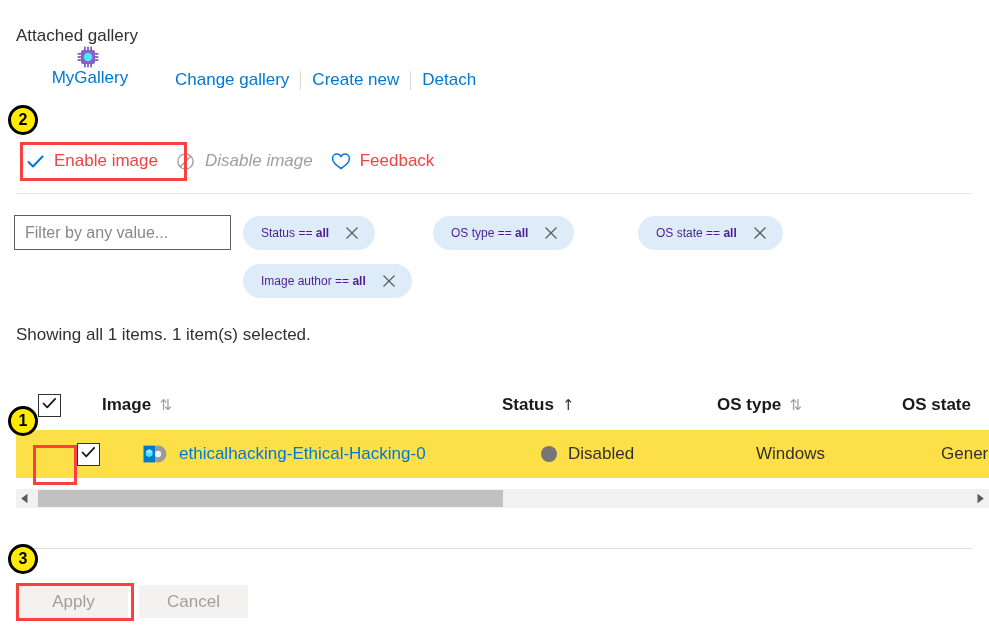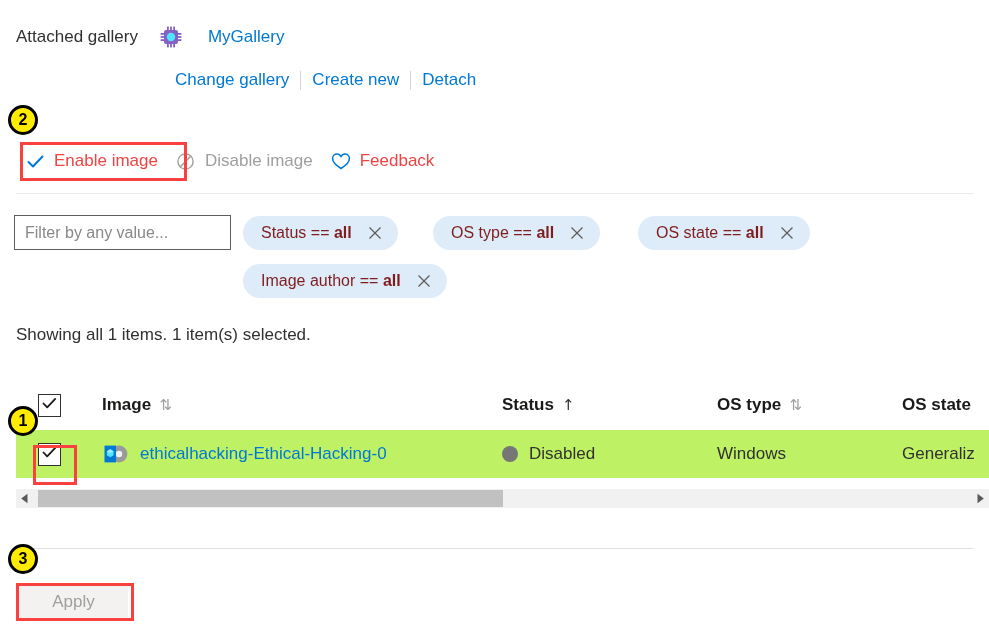--- a/index.html
+++ b/index.html
@@ -20,20 +20,21 @@
   #attached-gallery-section {
     position: absolute;
     left: 0; top: 0;
     width: 989px;
   }
   #attached-gallery-row {
     position: absolute;
     left: 16px; top: 26px;
     display: flex;
     align-items: center;
+    flex-direction: column;
   }
   #attached-gallery-label {
     font-size: 17px;
     color: #323130;
     white-space: nowrap;
   }
   #gallery-chip-icon {
     margin-left: 22px;
     width: 22px; height: 22px;
     position: relative;
@@ -79,21 +80,21 @@
     height: 34px;
   }
   .cmd-item {
     display: flex;
     align-items: center;
     height: 34px;
     padding: 0 9px;
     cursor: pointer;
     white-space: nowrap;
   }
-  .cmd-item.disabled { cursor: default; }
+  .cmd-item.disabled { cursor: default; font-style: italic; }
   .cmd-icon {
     width: 20px; height: 20px;
     display: inline-flex;
     align-items: center;
     justify-content: center;
     margin-right: 9px;
   }
   .cmd-label { font-size: 17px; color: #ef4444; }
   .cmd-item.disabled .cmd-label { color: #a19f9d; }
 
@@ -127,21 +128,21 @@
     position: absolute;
     height: 34px;
     display: flex;
     align-items: center;
     background: #deecf9;
     border-radius: 17px;
     padding: 0 14px 0 18px;
     cursor: pointer;
     white-space: nowrap;
   }
-  .filter-pill .pill-text { font-size: 16px; color: #7f1d1d; }
+  .filter-pill .pill-text { font-size: 12px; color: #4c1d95; }
   .filter-pill .pill-text b { font-weight: bold; }
   .filter-pill .pill-close {
     margin-left: 14px;
     width: 18px; height: 18px;
     display: inline-flex;
     align-items: center;
     justify-content: center;
   }
 
   #pill-status    { left: 243px; top: 216px; }
@@ -167,21 +168,22 @@
   #grid-header {
     display: flex;
     align-items: center;
     height: 50px;
     background: #ffffff;
     text-align: center;
   }
   #grid-row {
     display: flex;
     height: 48px;
-    background: #bef264;
+    background: #fde047;
+    padding-left: 39px;
   }
   .col-check { width: 66px; flex: 0 0 66px; display: flex; align-items: center; justify-content: center; }
   .col-image { width: 420px; flex: 0 0 420px; display: flex; align-items: center; padding-left: 20px; box-sizing: border-box; }
   .col-status { width: 215px; flex: 0 0 215px; display: flex; align-items: center; }
   .col-ostype { width: 185px; flex: 0 0 185px; display: flex; align-items: center; }
   .col-osstate { width: 160px; flex: 0 0 160px; display: flex; align-items: center; overflow: hidden; }
 
   .hdr-text {
     font-size: 17px;
     font-weight: bold;
@@ -544,20 +546,21 @@
     <svg width="9" height="11" viewBox="0 0 9 11" aria-hidden="true">
       <path d="M1.5 0.8 L7.8 5.5 L1.5 10.2 Z" fill="#5a5a5a"></path>
     </svg>
   </div>
 </div>
 
 <div id="footer-divider"></div>
 
 <div id="footer-buttons">
   <button class="footer-btn">Apply</button>
+  <button class="footer-btn">Cancel</button>
 </div>
 
 <div class="red-box" id="redbox-enable-image"></div>
 <div class="red-box" id="redbox-row-check"></div>
 <div class="red-box" id="redbox-apply"></div>
 
 <div class="badge" id="badge-1">1</div>
 <div class="badge" id="badge-2">2</div>
 <div class="badge" id="badge-3">3</div>
 

